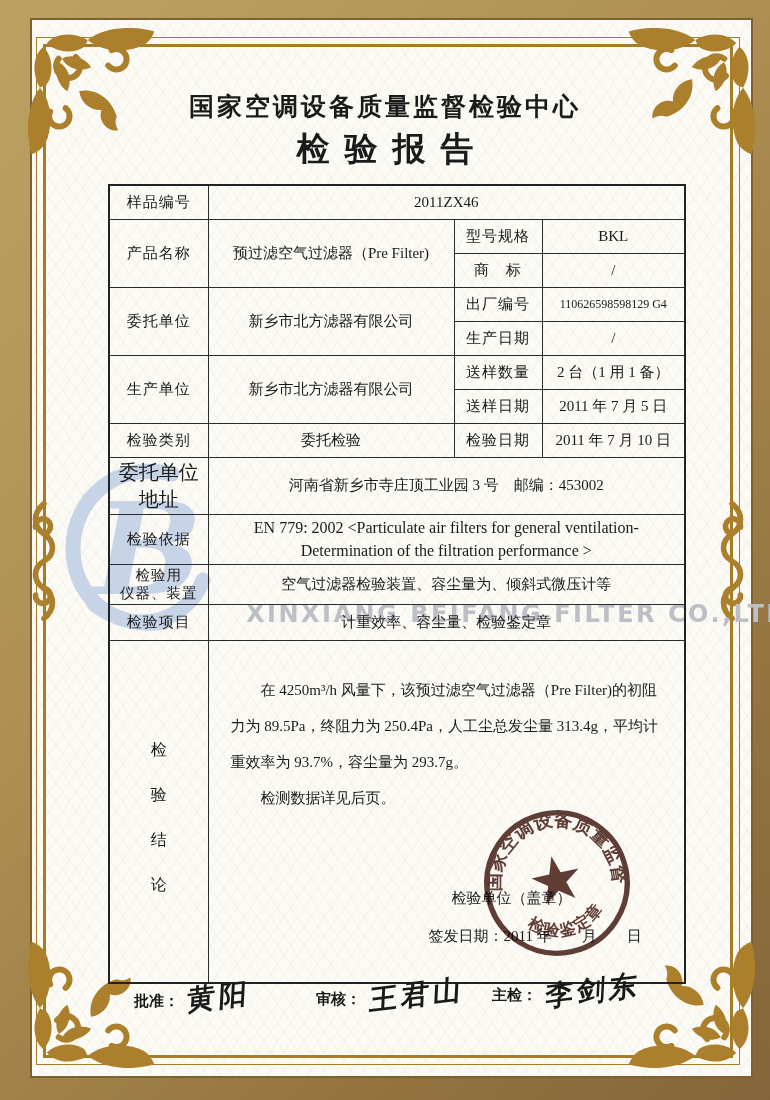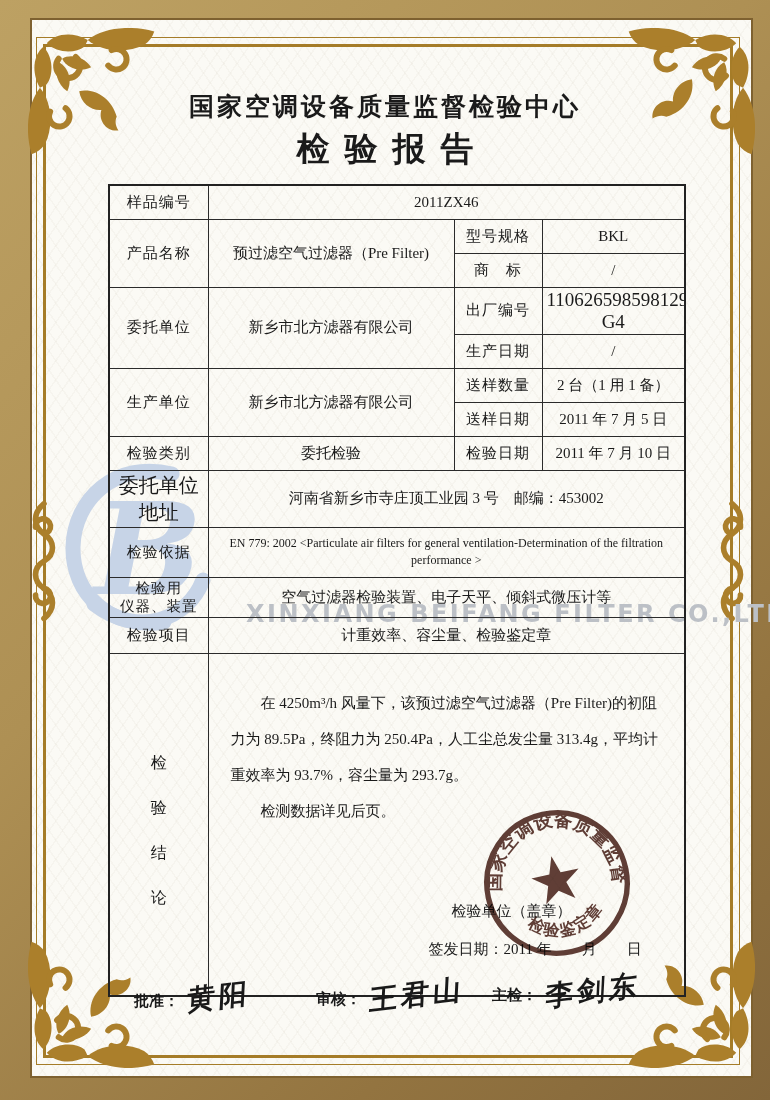--- a/index.html
+++ b/index.html
@@ -40,21 +40,21 @@
     justify-content:space-between;font-size:15px;font-weight:600;}
 
   table.report{position:absolute;left:108px;top:184px;width:576px;
     border-collapse:collapse;table-layout:fixed;font-size:15px;padding-left:12px;}
   table.report td{border:1.5px solid #2b2b2b;padding:1px 4px;text-align:center;
     vertical-align:middle;overflow:hidden;}
   table.report{border:2px solid #222;}
   td.lab{letter-spacing:1px;}
   td.val-left{text-align:left;padding-left:12px;}
   .two-line{line-height:1.25;font-size:14.5px;}
-  .basis-txt{font-size:12px;line-height:1.45;}
+  .basis-txt{font-size:16px;line-height:1.45;}
 
   .concl-cell{position:relative;vertical-align:top !important;border-radius:23px;}
   .concl-label{display:flex;flex-direction:column;align-items:center;
     padding-top:98px;gap:24px;font-size:16px;}
   .concl-body{padding:30px 14px 0 18px;text-align:left;font-size:15px;line-height:2.4;}
   .concl-body p{margin:0;text-indent:2em;}
   .unit-line{position:absolute;left:243px;top:248px;font-size:15px;white-space:nowrap;}
   .issue-line{position:absolute;left:220px;top:286px;font-size:15px;white-space:nowrap;}
 
   .stamp{position:absolute;left:479px;top:805px;width:156px;height:156px;z-index:6;
@@ -188,21 +188,21 @@
         <td>BKL</td>
       </tr>
       <tr style="height:34px">
         <td class="lab">商　标</td>
         <td>/</td>
       </tr>
       <tr style="height:34px">
         <td class="lab" rowspan="2">委托单位</td>
         <td rowspan="2">新乡市北方滤器有限公司</td>
         <td class="lab">出厂编号</td>
-        <td style="font-size:19px">110626598598129 G4</td>
+        <td style="font-size:12px">110626598598129 G4</td>
       </tr>
       <tr style="height:34px">
         <td class="lab">生产日期</td>
         <td>/</td>
       </tr>
       <tr style="height:34px">
         <td class="lab" rowspan="2">生产单位</td>
         <td rowspan="2">新乡市北方滤器有限公司</td>
         <td class="lab">送样数量</td>
         <td>2 台（1 用 1 备）</td>
@@ -223,21 +223,21 @@
       </tr>
       <tr style="height:50px">
         <td class="lab">检验依据</td>
         <td colspan="3" class="basis-txt">EN 779: 2002 &lt;Particulate air filters for general ventilation-Determination of the filtration performance &gt;</td>
       </tr>
       <tr style="height:40px">
         <td class="lab two-line">
           <div>检验用</div>
           <div>仪器、装置</div>
         </td>
-        <td colspan="3">空气过滤器检验装置、电子天平、倾斜式微压计等</td>
+        <td colspan="3">空气过滤器检验装置、容尘量为、倾斜式微压计等</td>
       </tr>
       <tr style="height:36px">
         <td class="lab">检验项目</td>
         <td colspan="3">计重效率、容尘量、检验鉴定章</td>
       </tr>
       <tr style="height:343px">
         <td class="concl-cell">
           <div class="concl-label">
             <span>检</span>
             <span>验</span>

